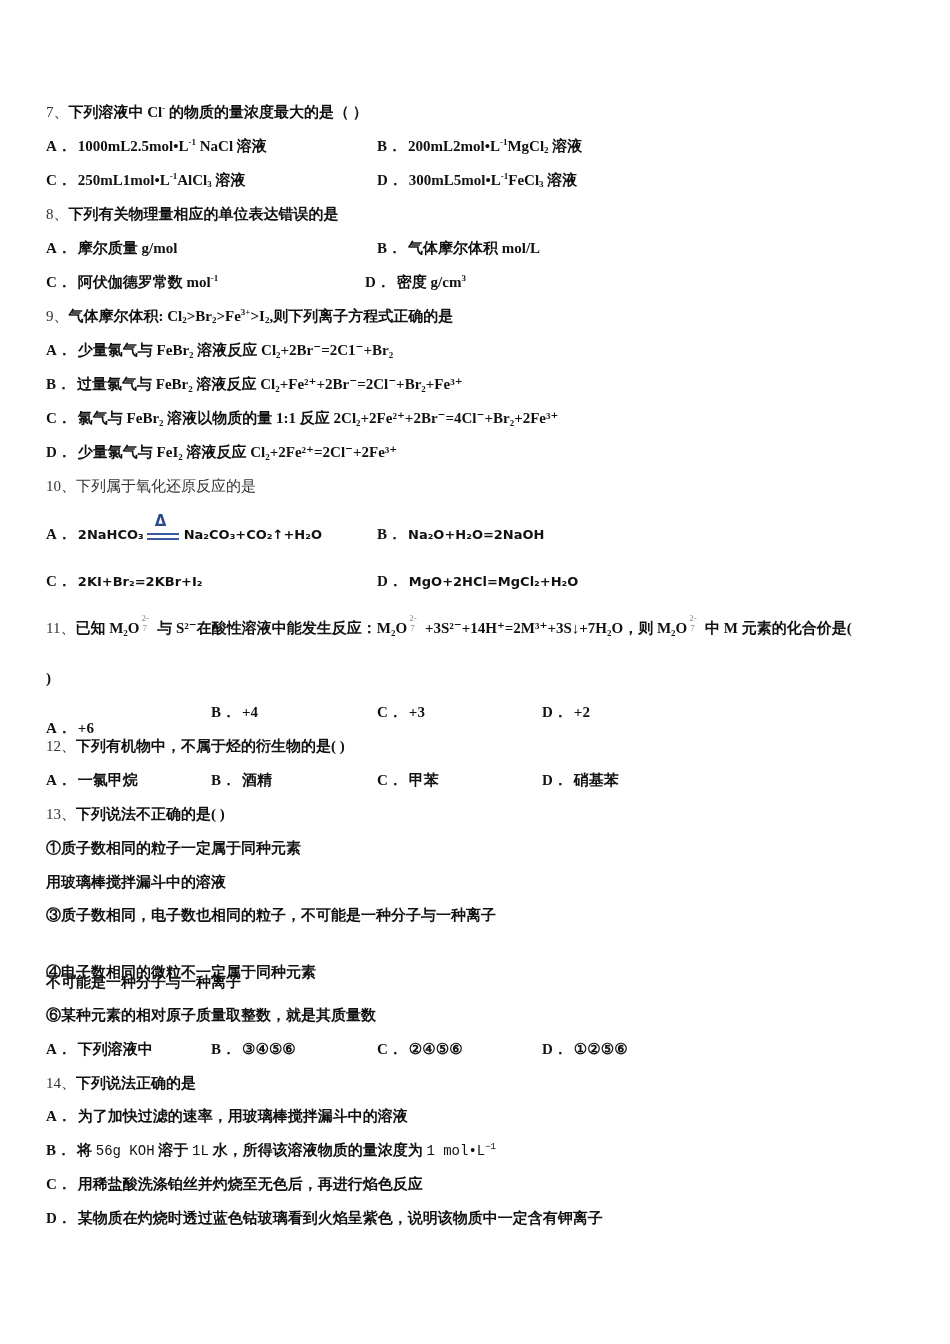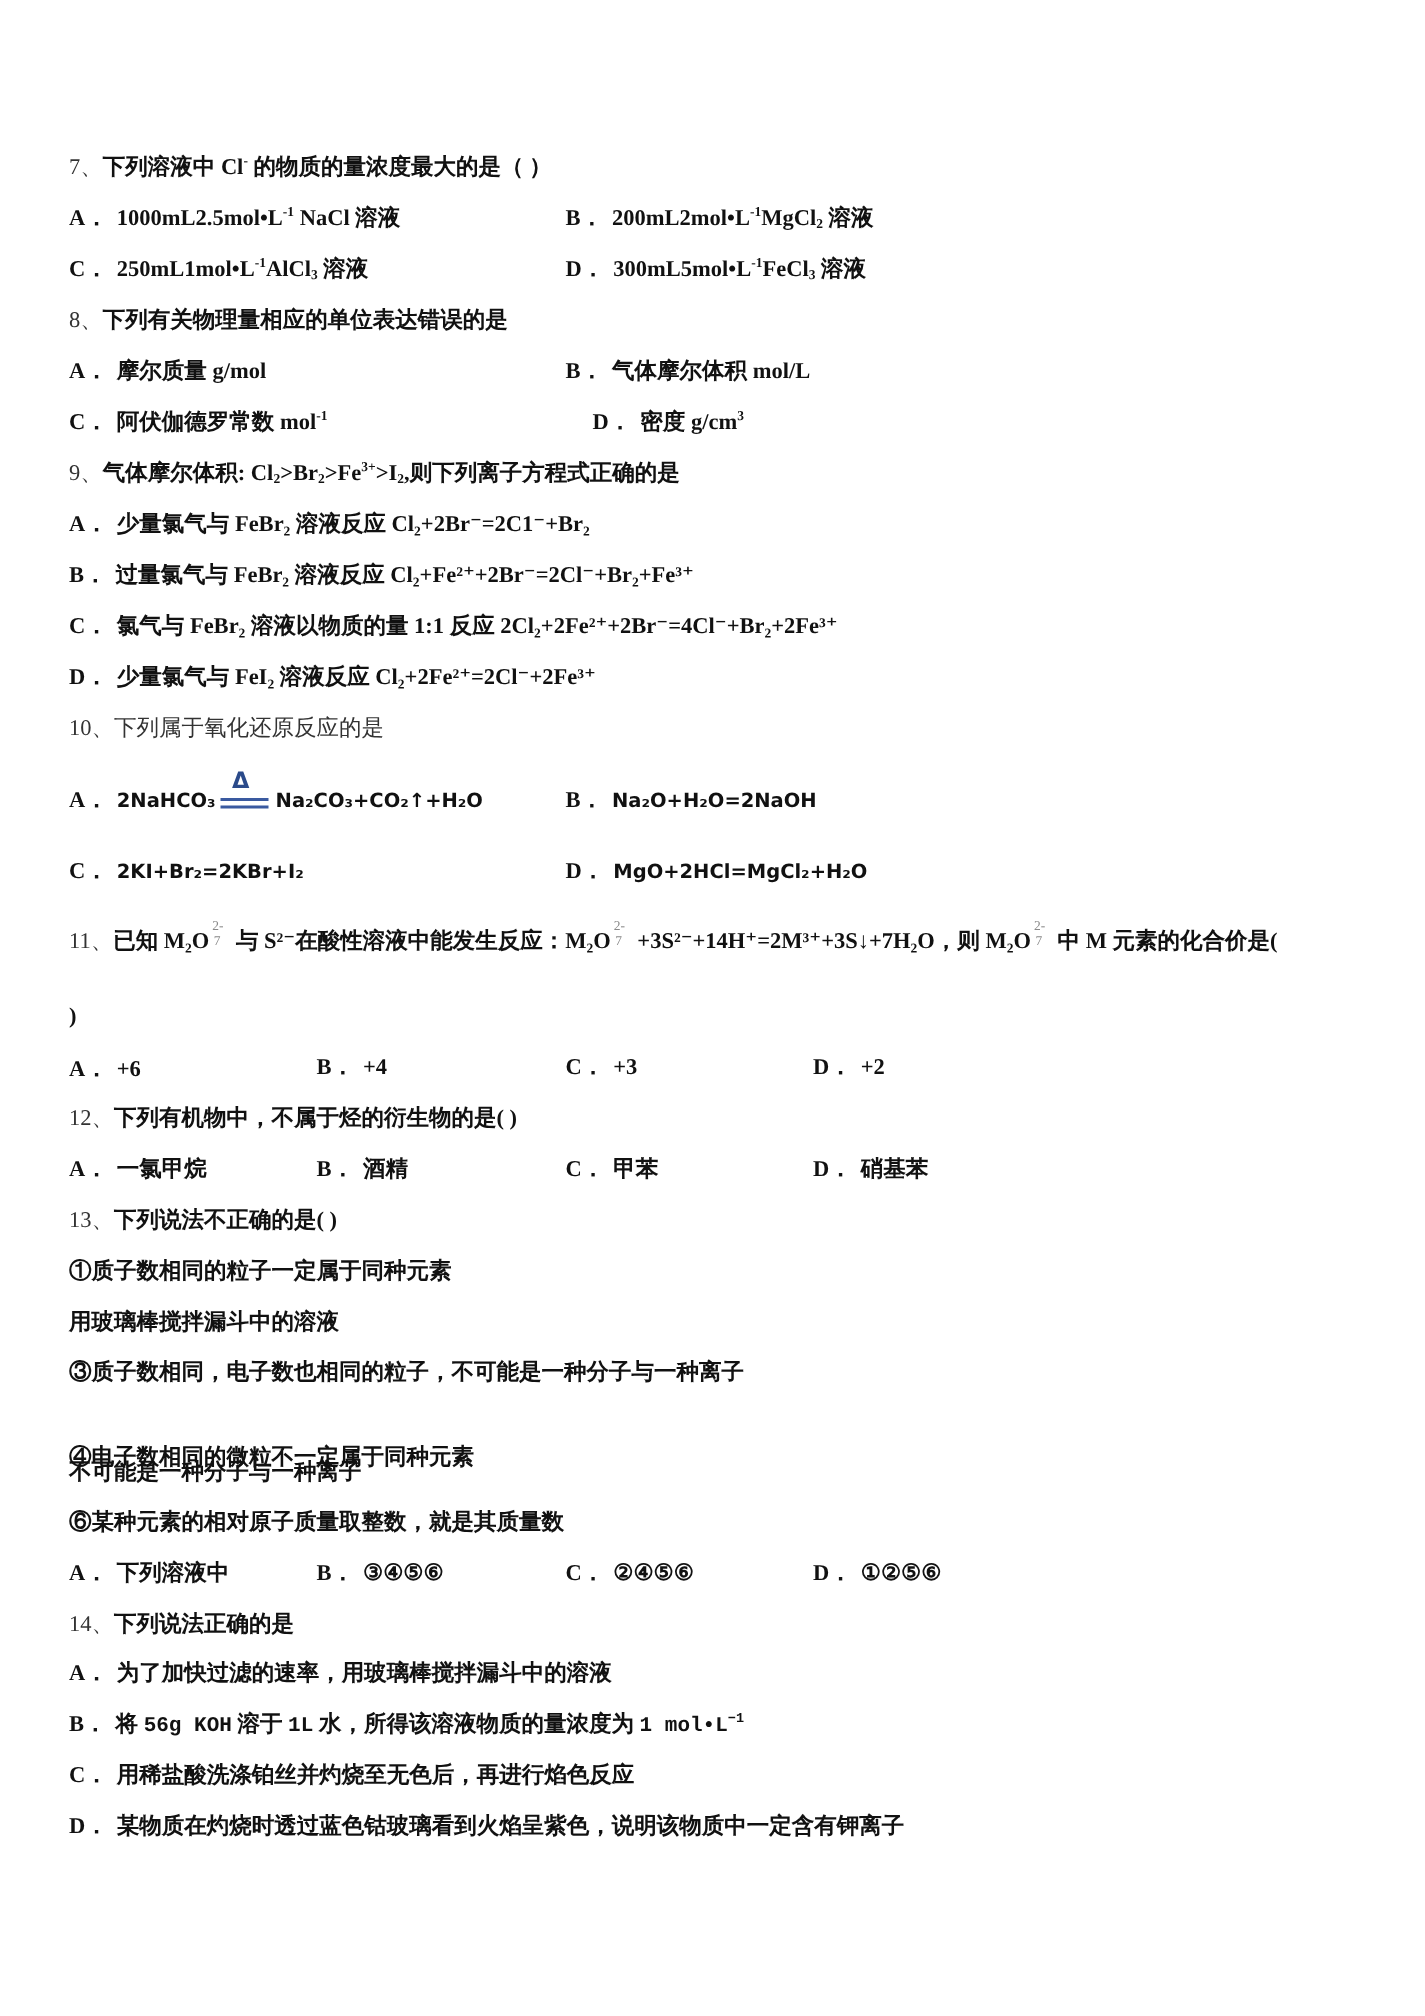--- a/index.html
+++ b/index.html
@@ -19,21 +19,21 @@
     .opt .lbl { font-weight: bold; margin-right: 6px; }
     sub { font-size: 9px; vertical-align: -2px; line-height: 0; }
     sup { font-size: 9px; vertical-align: 6px; line-height: 0; }
     .sans { font-family: "DejaVu Sans", "Liberation Sans", sans-serif; font-weight: bold; font-size: 13px; }
     .delta-wrap { position: relative; display: inline-block; width: 34px; height: 14px; margin: 0 3px; vertical-align: middle; }
     .delta { position: absolute; left: 8px; top: -18px; color: #2b4a8a; font-weight: bold; font-size: 15px; font-family: "DejaVu Sans", sans-serif; }
     .eqbar { position: absolute; left: 0; width: 32px; height: 2px; background: #3a5aa0; }
     .gray-sup { position: relative; display: inline-block; width: 14px; height: 16px; vertical-align: middle; }
     .gray-sup .top { position: absolute; left: 2px; top: -14px; font-size: 9px; color: #888; font-weight: normal; }
     .gray-sup .bot { position: absolute; left: 3px; top: -4px; font-size: 9px; color: #888; font-weight: normal; }
-    .mono { font-family: "Liberation Mono", "DejaVu Sans Mono", monospace; font-weight: bold; font-size: 14px; }
+    .mono { font-family: "Liberation Mono", "DejaVu Sans Mono", monospace; font-weight: normal; font-size: 14px; }
   </style>
 </head>
 <body>
 
 <div class="line" style="top:102px">
   <span class="qnum">7、</span><span class="qtext">下列溶液中 Cl</span><sup class="b">-</sup><span class="qtext"> 的物质的量浓度最大的是（    ）</span>
 </div>
 <div class="opt" style="left:46px;top:136px">
   <span class="lbl">A．</span><span>1000mL2.5mol•L</span><sup>-1</sup><span> NaCl 溶液</span>
 </div>
@@ -52,21 +52,21 @@
 </div>
 <div class="opt" style="left:46px;top:238px">
   <span class="lbl">A．</span><span>摩尔质量 g/mol</span>
 </div>
 <div class="opt" style="left:377px;top:238px">
   <span class="lbl">B．</span><span>气体摩尔体积 mol/L</span>
 </div>
 <div class="opt" style="left:46px;top:272px">
   <span class="lbl">C．</span><span>阿伏伽德罗常数 mol</span><sup>-1</sup>
 </div>
-<div class="opt" style="left:395px;top:272px">
+<div class="opt" style="left:365px;top:272px">
   <span class="lbl">D．</span><span>密度 g/cm</span><sup>3</sup>
 </div>
 
 <div class="line" style="top:306px">
   <span class="qnum">9、</span><span class="qtext"><span>气体摩尔体积: Cl</span><sub>2</sub><span>&gt;Br</span><sub>2</sub><span>&gt;Fe</span><sup>3+</sup><span>&gt;I</span><sub>2</sub><span>,则下列离子方程式正确的是</span></span>
 </div>
 <div class="opt" style="left:46px;top:340px">
   <span class="lbl">A．</span><span>少量氯气与 FeBr₂ 溶液反应 Cl₂+2Br⁻=2C1⁻+Br₂</span>
 </div>
 <div class="opt" style="left:46px;top:374px">
@@ -94,21 +94,21 @@
 <div class="opt" style="left:377px;top:571px">
   <span class="lbl">D．</span><span class="sans">MgO+2HCl=MgCl₂+H₂O</span>
 </div>
 
 <div class="line" style="top:618px;left:46px">
   <span class="qnum">11、</span><span class="qtext">已知 M₂O</span><span class="gray-sup"><span class="top">2-</span><span class="bot">7</span></span><span class="qtext"> 与 S²⁻在酸性溶液中能发生反应：M₂O</span><span class="gray-sup"><span class="top">2-</span><span class="bot">7</span></span><span class="qtext"> +3S²⁻+14H⁺=2M³⁺+3S↓+7H₂O，则 M₂O</span><span class="gray-sup"><span class="top">2-</span><span class="bot">7</span></span><span class="qtext"> 中 M 元素的化合价是(</span>
 </div>
 <div class="line" style="top:668px">
   <span class="qtext">)</span>
 </div>
-<div class="opt" style="left:46px;top:703px">
+<div class="opt" style="left:46px;top:718px">
   <span class="lbl">A．</span><span>+6</span>
 </div>
 <div class="opt" style="left:211px;top:702px">
   <span class="lbl">B．</span><span>+4</span>
 </div>
 <div class="opt" style="left:377px;top:702px">
   <span class="lbl">C．</span><span>+3</span>
 </div>
 <div class="opt" style="left:542px;top:702px">
   <span class="lbl">D．</span><span>+2</span>

